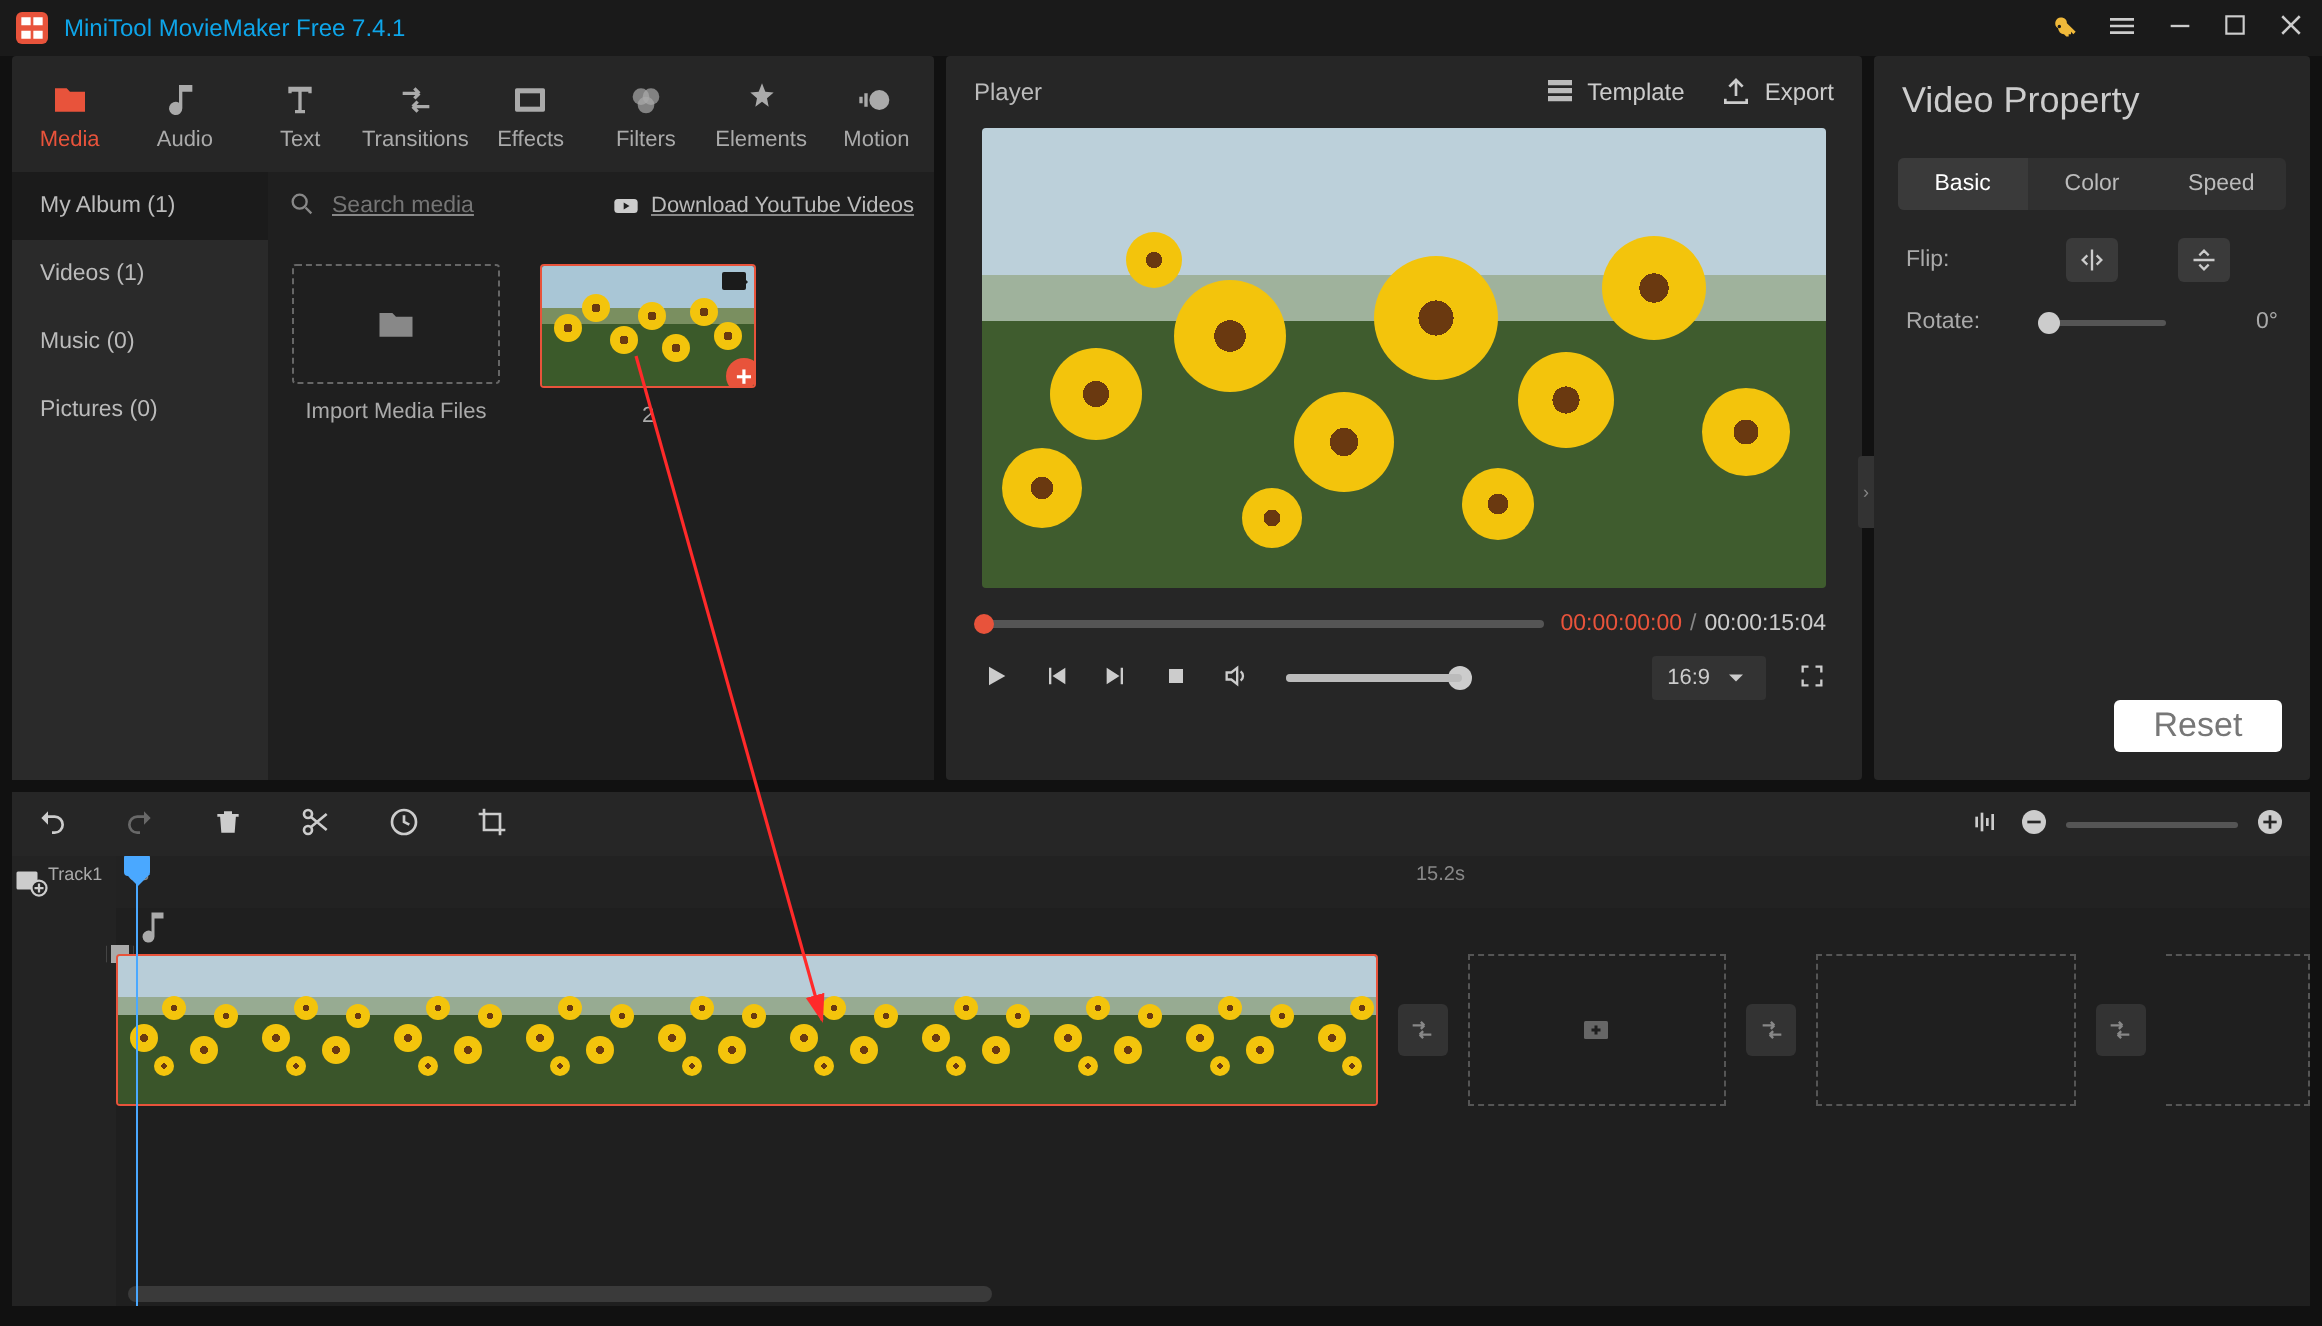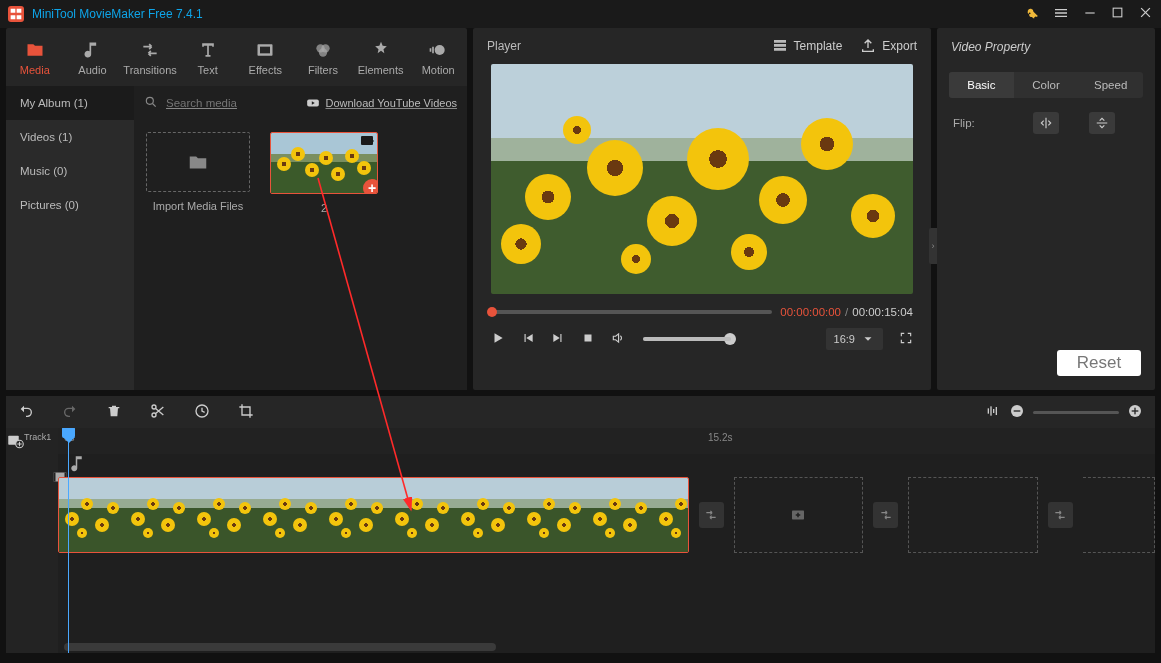--- a/index.html
+++ b/index.html
@@ -53,21 +53,21 @@
   .pc{ margin:10px 18px 0 18px; display:flex; align-items:center; gap:16px;}
   .pc .ic{ cursor:pointer; color:#ccc; }
   .pc svg{width:14px;height:14px;}
   .vol{ width:88px; height:4px; background:#555; border-radius:2px; position:relative; margin-left:2px;}
   .vol::after{content:"";position:absolute;left:0;top:0;height:100%;width:100%;background:#bbb;border-radius:2px;}
   .vol .knob{position:absolute;right:-5px;top:-4px;width:12px;height:12px;border-radius:50%;background:#ccc;}
   .pc .aspect{ margin-left:auto; display:flex; align-items:center; gap:6px; background:#333; padding:4px 8px; border-radius:2px; cursor:pointer; font-size:11px;}
   .pc .fs{cursor:pointer;}
   
   .prop{ width:218px; height:362px; background:#262626; position:relative;}
-  .prop h4{ font-size:12px; font-weight:normal; color:#ccc; padding:12px 14px;font-style:italic;}
+  .prop h4{ font-size:18px; font-weight:normal; color:#ccc; padding:12px 14px;}
   .tabs{ margin:6px 12px 0 12px; display:flex; background:#303030; border-radius:3px; overflow:hidden;}
   .tabs .t{ flex:1; text-align:center; padding:7px 0; font-size:11.5px; color:#bbb; cursor:pointer;}
   .tabs .t.active{ background:#3a3a3a; color:#fff;}
   .prow{ display:flex; align-items:center; padding:14px 16px 0 16px; gap:14px; font-size:11.5px; color:#aaa;}
   .prow .lab{ width:50px;}
   .ibtn{ width:26px; height:22px; background:#3a3a3a; border-radius:3px; display:flex; align-items:center; justify-content:center; cursor:pointer; margin-left:16px;}
   .ibtn svg{width:14px;height:14px;}
   .slider{ width:60px; height:3px; background:#555; border-radius:2px; position:relative; margin-left:6px;}
   .slider::after{content:"";position:absolute;left:-4px;top:-4px;width:11px;height:11px;border-radius:50%;background:#ccc;}
   .prop .reset{ position:absolute; bottom:14px; right:14px; width:84px; height:26px; background:#ffffff; color:#777; font-size:17px; border:none; border-radius:3px; cursor:pointer;}
@@ -143,30 +143,30 @@
           </svg>
           <span>Media</span>
         </div>
       <div class="tool">
           <svg viewBox="0 0 24 24" fill="currentColor">
             <path d="M9 3v10.6A4 4 0 1 0 11 17V7h6V3z"></path>
           </svg>
           <span>Audio</span>
         </div>
       <div class="tool">
+          <svg viewBox="0 0 24 24" fill="currentColor">
+            <path d="M5 4h14v4h-2V7h-4v11h2v2H9v-2h2V7H7v1H5z"></path>
+          </svg>
+          <span>Text</span>
+        </div>
+      <div class="tool">
           <svg viewBox="0 0 24 24" fill="none" stroke="currentColor" stroke-width="2">
             <path d="M4 8h10M14 8l-3-3M14 8l-3 3M20 16H10M10 16l3-3M10 16l3 3"></path>
           </svg>
           <span>Transitions</span>
-        </div>
-      <div class="tool">
-          <svg viewBox="0 0 24 24" fill="currentColor">
-            <path d="M5 4h14v4h-2V7h-4v11h2v2H9v-2h2V7H7v1H5z"></path>
-          </svg>
-          <span>Text</span>
         </div>
       <div class="tool">
           <svg viewBox="0 0 24 24" fill="currentColor">
             <rect x="3" y="5" width="18" height="14" rx="1"></rect>
             <rect x="6" y="8" width="12" height="8" fill="#262626"></rect>
           </svg>
           <span>Effects</span>
         </div>
       <div class="tool">
           <svg viewBox="0 0 24 24" fill="currentColor">
@@ -324,20 +324,25 @@
       <div class="ibtn">
           <svg viewBox="0 0 24 24" fill="none" stroke="#ccc" stroke-width="2">
             <path d="M12 3v18M8 8L4 12l4 4M16 8l4 4-4 4"></path>
           </svg>
         </div>
       <div class="ibtn">
           <svg viewBox="0 0 24 24" fill="none" stroke="#ccc" stroke-width="2">
             <path d="M3 12h18M8 8L12 4l4 4M8 16l4 4 4-4"></path>
           </svg>
         </div>
+    </div>
+    <div class="prow">
+      <span class="lab">Rotate:</span>
+      <div class="slider"></div>
+      <span style="margin-left:auto">0°</span>
     </div>
     <button class="reset">Reset</button>
   </div>
 </div>
 
 <div class="tlbar">
   <span class="ic"><svg viewBox="0 0 24 24" fill="#ccc">
         <path d="M9 14l-5-5 5-5v3h5a7 7 0 0 1 0 14h-2v-2h2a5 5 0 0 0 0-10H9z"></path>
       </svg></span>
   <span class="ic" style="opacity:.4"><svg viewBox="0 0 24 24" fill="#ccc">

